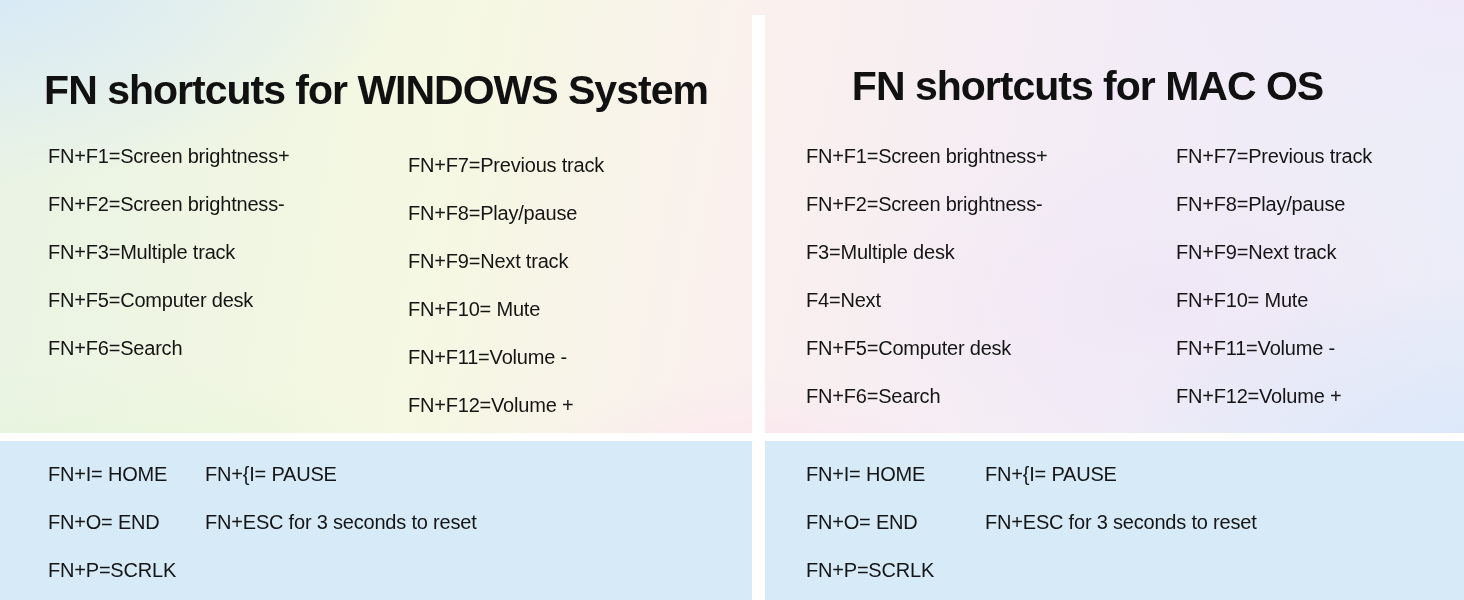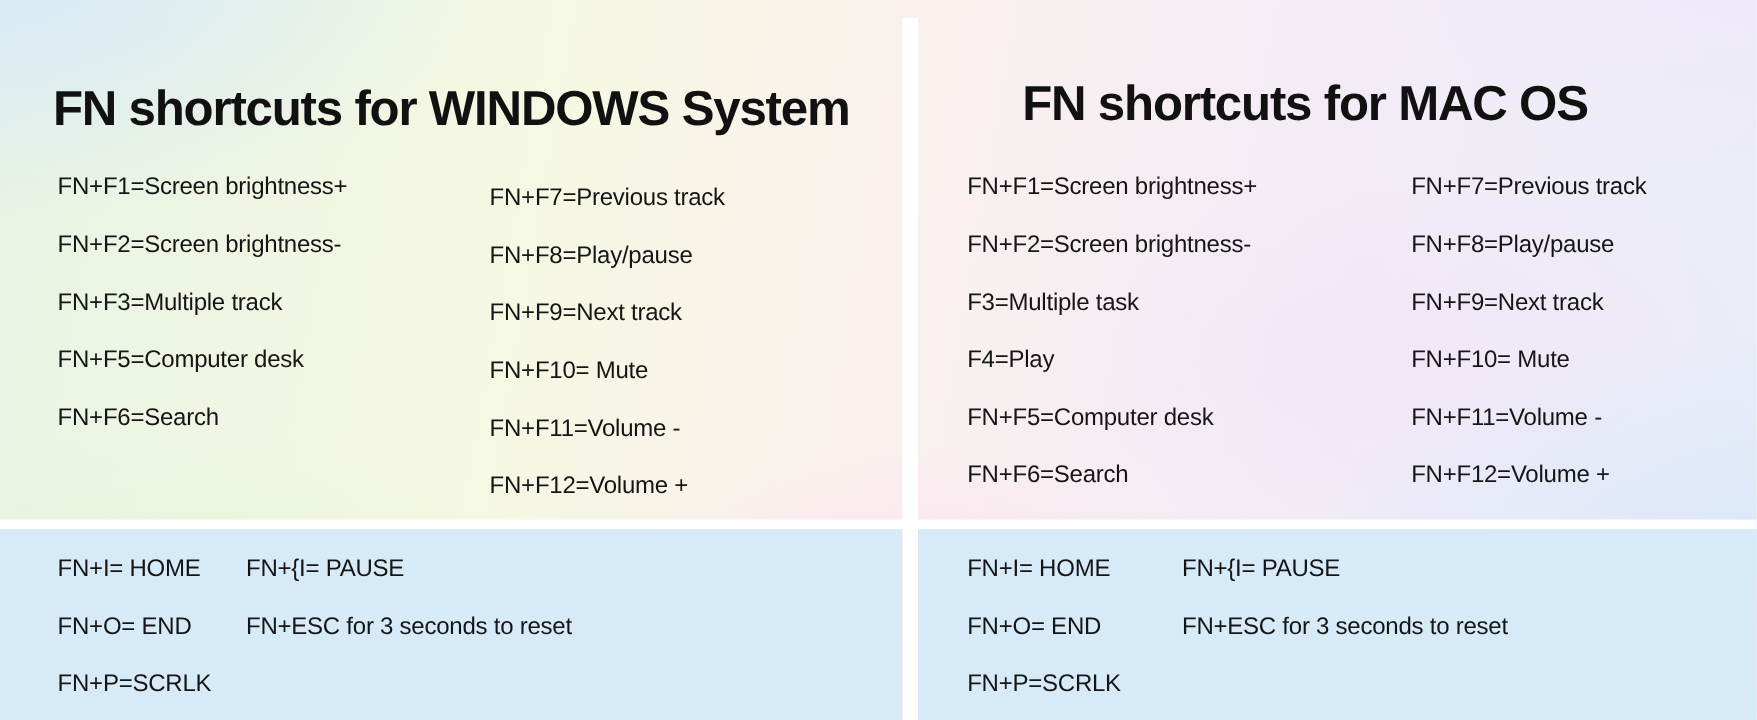--- a/index.html
+++ b/index.html
@@ -99,22 +99,22 @@
     <div class="item">FN+F10= Mute</div>
     <div class="item">FN+F11=Volume -</div>
     <div class="item">FN+F12=Volume +</div>
   </div>
 
   <div class="title mac">FN shortcuts for MAC OS</div>
 
   <div class="list mac-col1">
     <div class="item">FN+F1=Screen brightness+</div>
     <div class="item">FN+F2=Screen brightness-</div>
-    <div class="item">F3=Multiple task</div>
-    <div class="item">F4=Play</div>
+    <div class="item">F3=Multiple desk</div>
+    <div class="item">F4=Next</div>
     <div class="item">FN+F5=Computer desk</div>
     <div class="item">FN+F6=Search</div>
   </div>
 
   <div class="list mac-col2">
     <div class="item">FN+F7=Previous track</div>
     <div class="item">FN+F8=Play/pause</div>
     <div class="item">FN+F9=Next track</div>
     <div class="item">FN+F10= Mute</div>
     <div class="item">FN+F11=Volume -</div>

